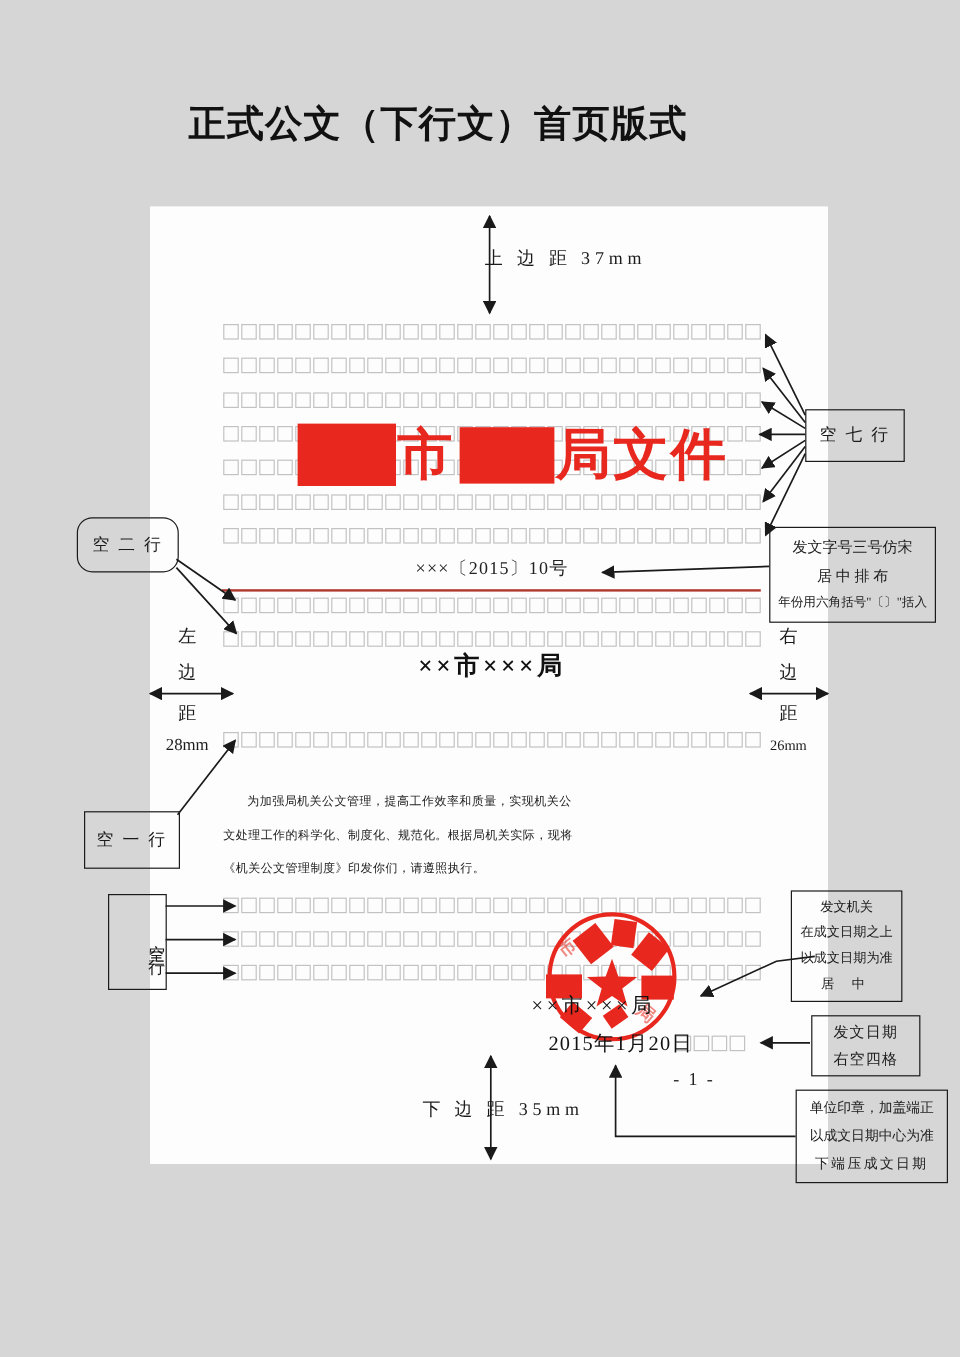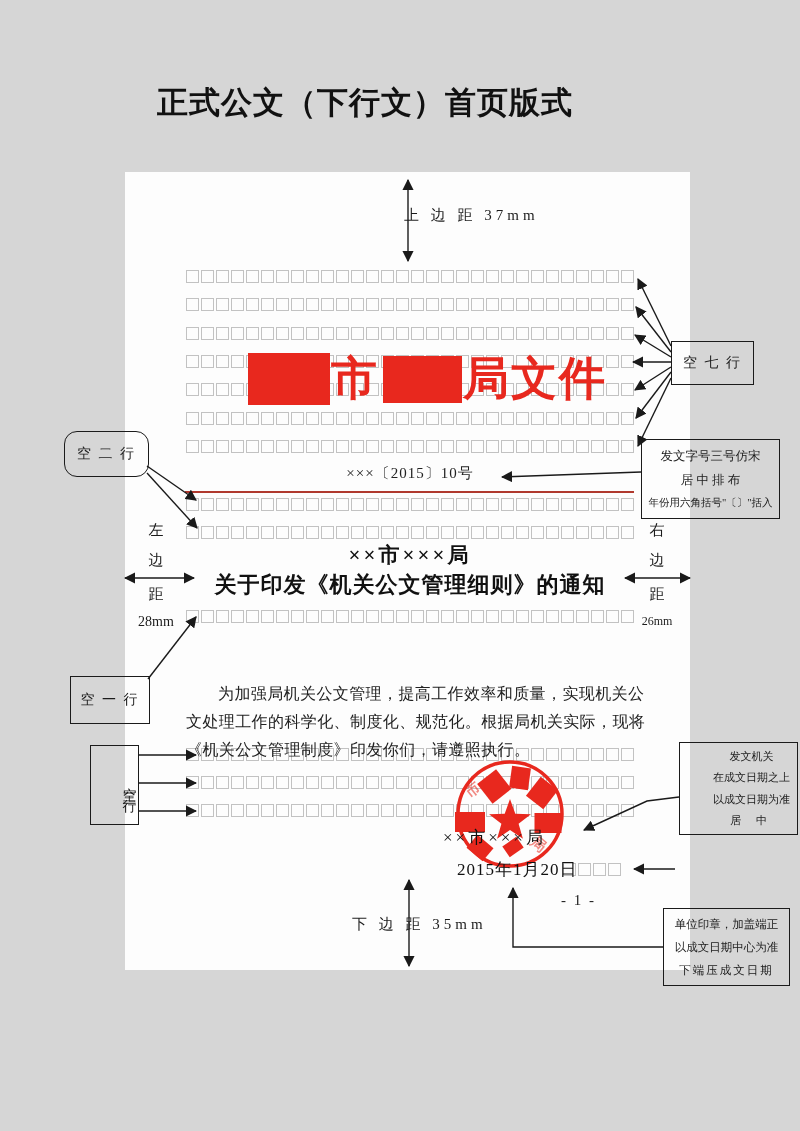--- a/index.html
+++ b/index.html
@@ -15,21 +15,21 @@
   
   .red-header{position:absolute;left:123px;top:181px;display:flex;align-items:center;}
   .redact1{width:82px;height:52px;background:var(--red);display:block;}
   .redact2{width:79px;height:47px;background:var(--red);display:block;margin-left:3px;}
   .hd-txt{font-size:46px;font-weight:bold;color:var(--red);line-height:52px;letter-spacing:2px;padding:0 1px;white-space:nowrap;}
   .doc-number{position:absolute;left:61px;top:292px;width:448px;text-align:center;font-size:15px;letter-spacing:1px;color:#222;}
   .red-rule{position:absolute;left:60px;top:319px;width:449px;height:2px;background:#b0392e;}
   .org-line{position:absolute;left:61px;top:369px;width:448px;text-align:center;font-size:21px;font-weight:bold;color:#111;letter-spacing:3px;}
   .doc-title{position:absolute;left:40px;top:398px;width:490px;text-align:center;font-size:22px;font-weight:bold;color:#111;letter-spacing:1px;}
   .salutation{position:absolute;left:61px;top:460px;font-size:16px;color:#222;letter-spacing:.5px;}
-  .body-line{position:absolute;left:61px;width:452px;font-size:16px;color:#222;letter-spacing:.4px;white-space:nowrap;margin-top:23px;}
+  .body-line{position:absolute;left:61px;width:452px;font-size:10px;color:#222;letter-spacing:.4px;white-space:nowrap;}
   .indent{text-indent:2em;}
   .signature{position:absolute;left:318px;top:654px;font-size:17px;color:#111;letter-spacing:3px;z-index:3;}
   .doc-date{position:absolute;left:332px;top:686px;font-size:17px;color:#111;letter-spacing:1px;z-index:3;}
   .page-num{position:absolute;left:436px;top:720px;font-size:15px;color:#222;letter-spacing:2px;}
   .seal{position:absolute;left:315px;top:576px;z-index:2;}
   
   .note{position:absolute;border:1.5px solid #1b1b1b;background:transparent;color:#1b1b1b;
     display:flex;flex-direction:column;justify-content:center;align-items:center;text-align:center;z-index:4;}
   .note div{width:100%;}
   
@@ -476,21 +476,20 @@
     <div class="red-header">
       <span class="redact1"></span>
       <span class="hd-txt">市</span>
       <span class="redact2"></span>
       <span class="hd-txt">局文件</span>
     </div>
 
     <div class="doc-number">×××〔2015〕10号</div>
     <div class="red-rule"></div>
     <div class="org-line">××市×××局</div>
-    <div class="doc-title">关于印发《机关公文管理细则》的通知</div>
     <div class="body-line indent" style="top:489px;">为加强局机关公文管理，提高工作效率和质量，实现机关公</div>
     <div class="body-line" style="top:517px;">文处理工作的科学化、制度化、规范化。根据局机关实际，现将</div>
     <div class="body-line" style="top:545px;">《机关公文管理制度》印发你们，请遵照执行。</div>
 
     <svg class="seal" width="140" height="130" viewBox="0 0 140 130">
       <circle cx="70" cy="66" r="52" fill="none" stroke="#e8281e" stroke-width="3.5"></circle>
       <polygon fill="#e8281e" points="70,51 64.7,65.7 49.1,66.2 61.4,75.8 57.1,90.8 70,82 82.9,90.8 78.6,75.8 90.9,66.2 75.3,65.7"></polygon>
       <g fill="#e8281e">
         <rect x="-12" y="-12" width="24" height="25" transform="translate(54,38) rotate(-38)"></rect>
         <rect x="-9.5" y="-11" width="19" height="22" transform="translate(80,30) rotate(8)"></rect>
@@ -535,27 +534,31 @@
   </div>
 
   <div class="note" style="left:70px;top:676px;width:78px;height:46px;font-size:14px;letter-spacing:2px;">
     <div>空 一 行</div>
   </div>
 
   <div class="note" style="left:90px;top:745px;width:47px;height:78px;font-size:14px;">
     <div style="writing-mode:vertical-rl;letter-spacing:6px;">空三行</div>
   </div>
 
-  <div class="note" style="left:679px;top:742px;width:91px;height:91px;font-size:11px;line-height:1.95;padding-left:26px;">
+  <div class="note" style="left:659px;top:742px;width:91px;height:91px;font-size:11px;line-height:1.95;">
     <div>发文机关</div>
     <div>在成文日期之上</div>
     <div>以成文日期为准</div>
     <div style="letter-spacing:6px;">居  中</div>
   </div>
 
+  <div class="note" style="left:676px;top:846px;width:89px;height:49px;font-size:12.5px;line-height:1.8;letter-spacing:1px;">
+    <div>发文日期</div>
+    <div>右空四格</div>
+  </div>
 
   <div class="note" style="left:663px;top:908px;width:125px;height:76px;font-size:11.5px;line-height:2;">
     <div>单位印章，加盖端正</div>
     <div>以成文日期中心为准</div>
     <div style="letter-spacing:2px;">下端压成文日期</div>
   </div>
 
   <svg class="arrows" width="800" height="1131" viewBox="0 0 800 1131">
     <defs>
       <marker id="ah" viewBox="0 0 10 10" refX="9" refY="5" markerWidth="8" markerHeight="8" orient="auto-start-reverse">

